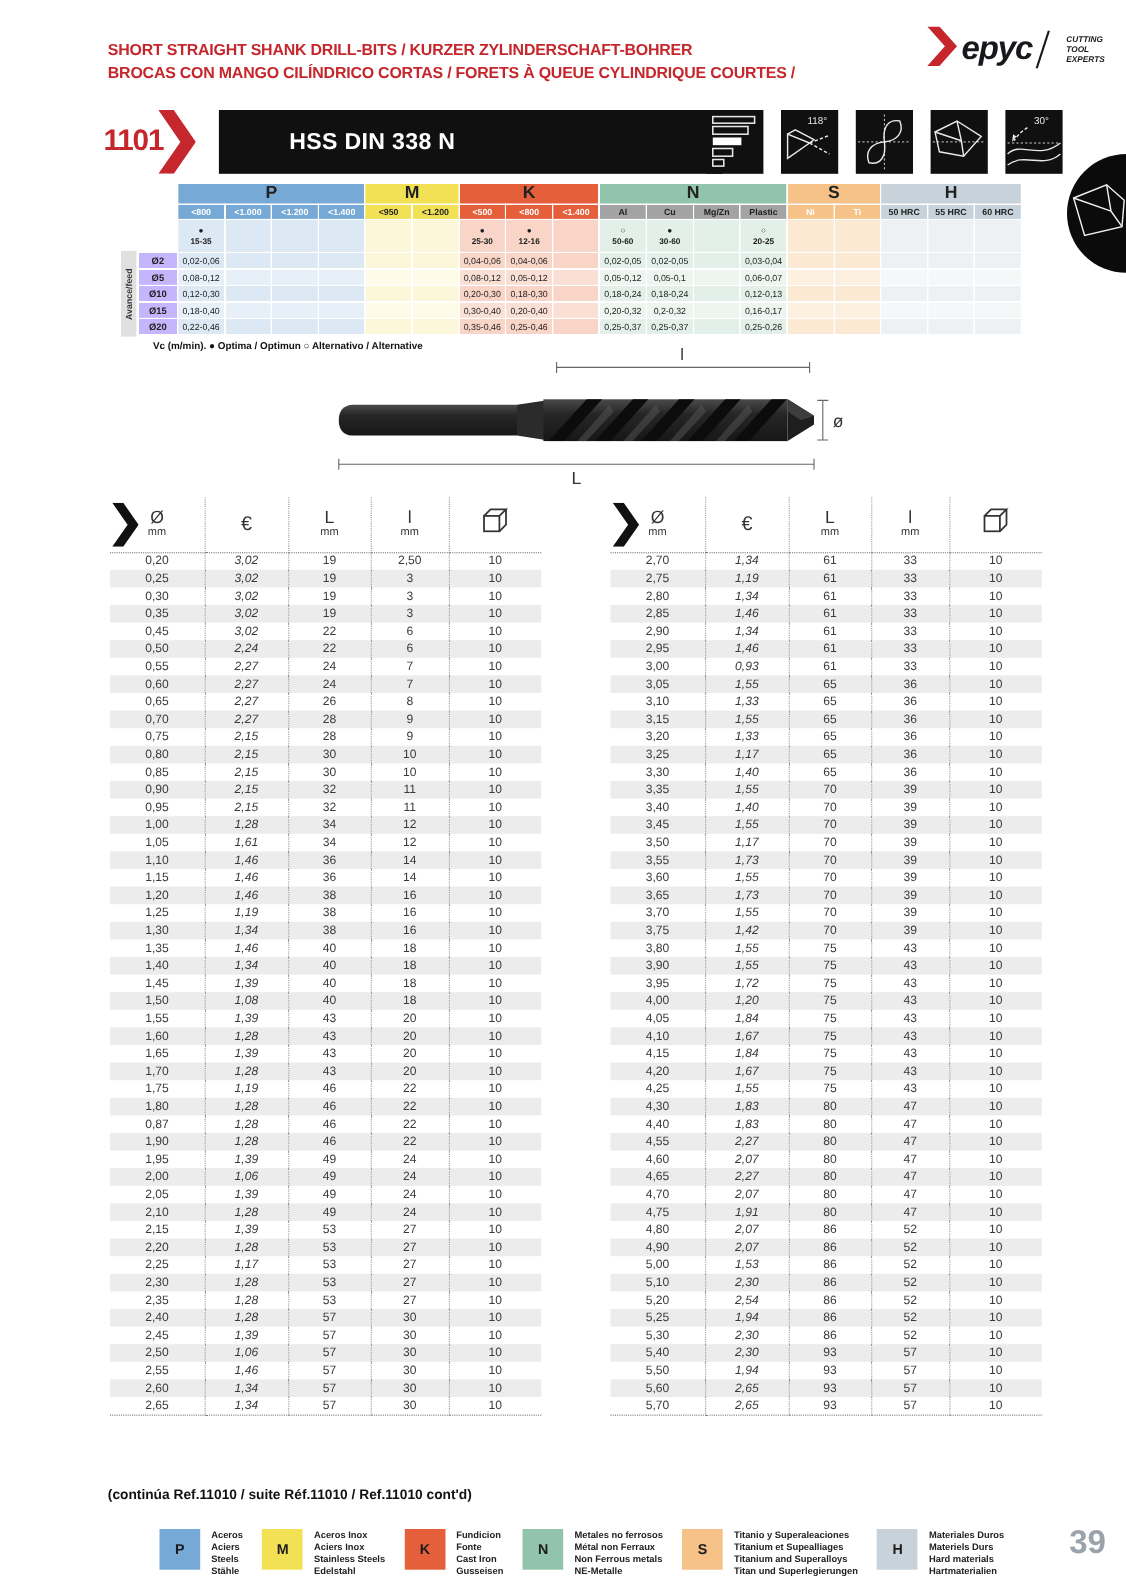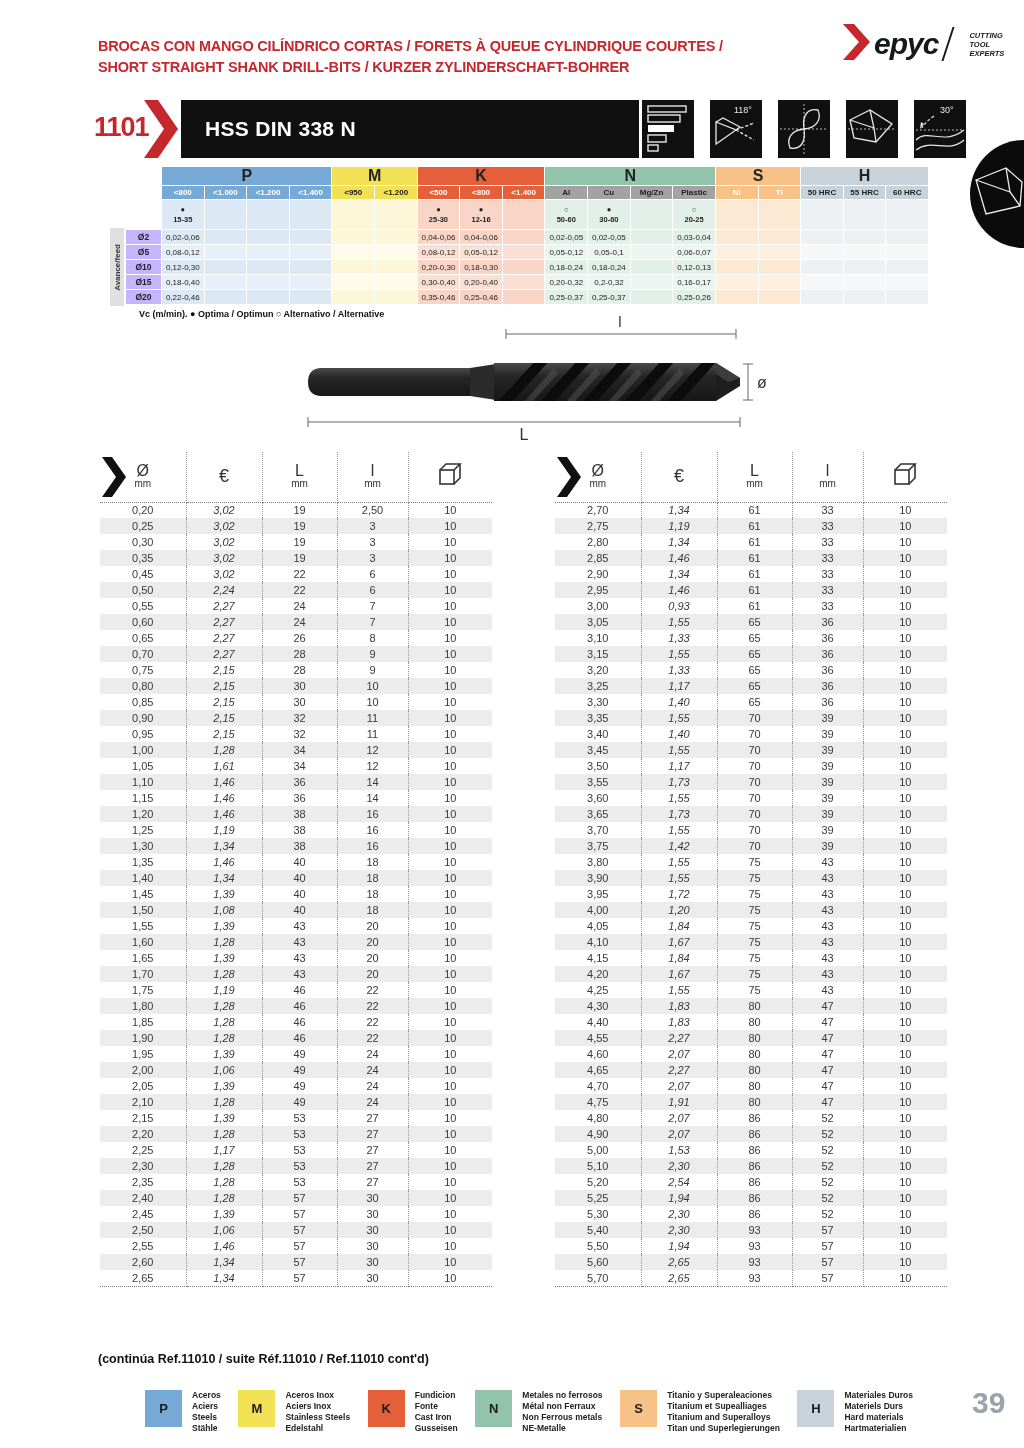--- a/index.html
+++ b/index.html
@@ -12,22 +12,22 @@
            font-size:14.5px; line-height:21px; letter-spacing:-0.2px; }
   .logo { position:absolute; left:842px; top:24px; display:flex; align-items:center; }
   .logo .mark { margin-right:2px; }
   .logo .brand { font-size:30px; font-weight:bold; font-style:italic; color:#17181c; letter-spacing:-1px; }
   .logo .slash { width:2px; height:34px; background:#17181c; transform:skewX(-18deg); margin:0 7px 0 9px; }
   .logo .tagline { font-size:7.5px; font-weight:bold; font-style:italic; color:#17181c; line-height:9px;margin-left:13px; }
 
   
   .ref { position:absolute; left:94px; top:112px; color:#c5272c; font-weight:bold; font-size:27px; letter-spacing:-1px; }
   .banner-chevron { position:absolute; left:144px; top:100px; }
-  .banner-bar { position:absolute; left:181px; top:100px; width:458px; height:58px; background:#101010;
-                display:flex; align-items:center; }
+  .banner-bar { position:absolute; left:199px; top:100px; width:458px; height:58px; background:#101010;
+                display:flex; align-items:center;padding-left:40px; }
   .banner-bar .product { color:#fff; font-weight:bold; font-size:21px; letter-spacing:0.3px; padding-left:24px; }
   .banner-icons { position:absolute; left:642px; top:100px; display:flex; gap:16px; }
   .bicon { width:52px; height:58px; background:#101010; position:relative; }
   .bicon svg { position:absolute; inset:0; }
   .bicon text { fill:#e8e8e8; font-size:9px; font-family:"Liberation Sans",sans-serif; }
 
   .edge-tab { position:absolute; right:-54px; top:140px; width:108px; height:108px; border-radius:50%; background:#0b0b0b; }
   .edge-tab svg { position:absolute; left:2px; top:22px; }
 
   
@@ -97,22 +97,22 @@
          font-size:13px; font-weight:bold; color:#1c1c1c; flex:0 0 auto; }
   .llines { font-size:8.5px; line-height:11px; color:#222; font-weight:bold; white-space:nowrap; }
   .pagenum { position:absolute; left:972px; top:1386px; font-size:30px; font-weight:bold; color:#9aa2ab; }
 </style>
 </head>
 <body>
 
 <div class="page">
 
   <div class="title">
+    <div>SHORT STRAIGHT SHANK DRILL-BITS / KURZER ZYLINDERSCHAFT-BOHRER</div>
     <div>BROCAS CON MANGO CILÍNDRICO CORTAS / FORETS À QUEUE CYLINDRIQUE COURTES /</div>
-    <div>SHORT STRAIGHT SHANK DRILL-BITS / KURZER ZYLINDERSCHAFT-BOHRER</div>
   </div>
 
   <div class="logo">
     <span class="mark">
       <svg width="30" height="36" viewBox="0 0 30 36">
           <path d="M1 0 h11 L28 18 L12 36 H1 L17 18 Z" fill="#c5272c"></path>
         </svg>
     </span>
     <span class="brand">epyc</span>
     <span class="slash"></span>
@@ -681,21 +681,21 @@
             <td>10</td>
           </tr>
           <tr>
             <td>1,80</td>
             <td>1,28</td>
             <td>46</td>
             <td>22</td>
             <td>10</td>
           </tr>
           <tr>
-            <td>1,85</td>
+            <td>0,87</td>
             <td>1,28</td>
             <td>46</td>
             <td>22</td>
             <td>10</td>
           </tr>
           <tr>
             <td>1,90</td>
             <td>1,28</td>
             <td>46</td>
             <td>22</td>

